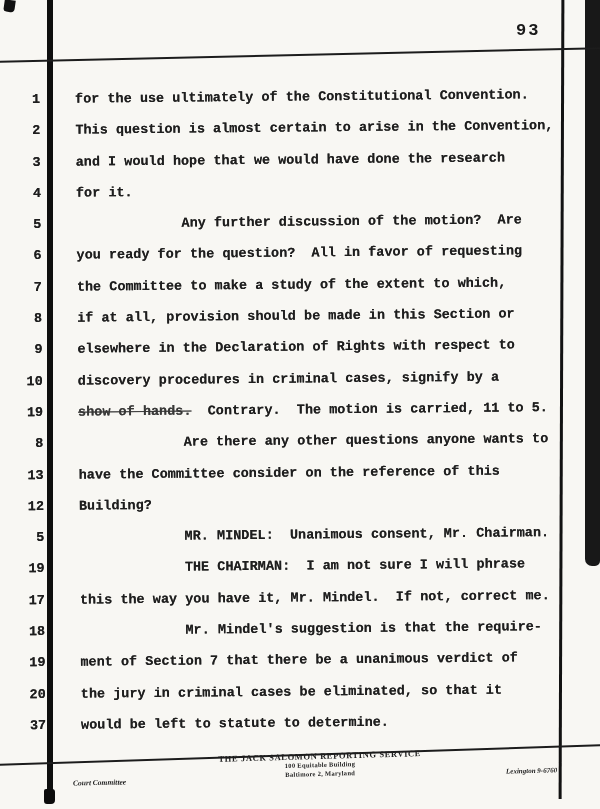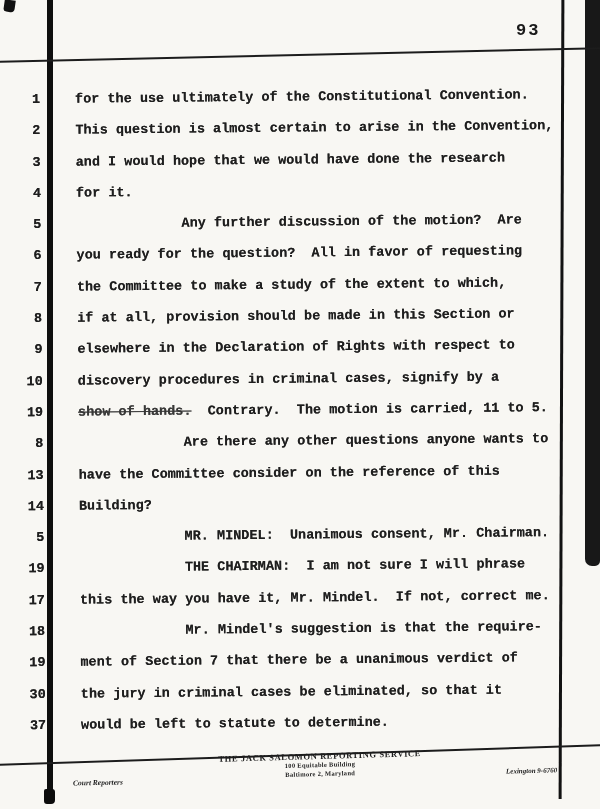--- a/index.html
+++ b/index.html
@@ -161,21 +161,21 @@
       </div>
       <div class="line-row">
         <span class="line-num">8</span>
         <span class="line-text">             Are there any other questions anyone wants to</span>
       </div>
       <div class="line-row">
         <span class="line-num">13</span>
         <span class="line-text">have the Committee consider on the reference of this</span>
       </div>
       <div class="line-row">
-        <span class="line-num">14</span>
+        <span class="line-num">12</span>
         <span class="line-text">Building?</span>
       </div>
       <div class="line-row">
         <span class="line-num">5</span>
         <span class="line-text">             MR. MINDEL:  Unanimous consent, Mr. Chairman.</span>
       </div>
       <div class="line-row">
         <span class="line-num">19</span>
         <span class="line-text">             THE CHAIRMAN:  I am not sure I will phrase</span>
       </div>
@@ -185,30 +185,30 @@
       </div>
       <div class="line-row">
         <span class="line-num">18</span>
         <span class="line-text">             Mr. Mindel's suggestion is that the require-</span>
       </div>
       <div class="line-row">
         <span class="line-num">19</span>
         <span class="line-text">ment of Section 7 that there be a unanimous verdict of</span>
       </div>
       <div class="line-row">
-        <span class="line-num">30</span>
+        <span class="line-num">20</span>
         <span class="line-text">the jury in criminal cases be eliminated, so that it</span>
       </div>
       <div class="line-row">
         <span class="line-num">37</span>
         <span class="line-text">would be left to statute to determine.</span>
       </div>
     </div>
 
   <div class="footer-center">
     <div class="footer-service">THE JACK SALOMON REPORTING SERVICE</div>
     <div class="footer-addr">100 Equitable Building</div>
     <div class="footer-addr">Baltimore 2, Maryland</div>
   </div>
-  <div class="footer-left">Court Reporters</div>
+  <div class="footer-left">Court Committee</div>
   <div class="footer-right">Lexington 9-6760</div>
 
 </div>
 
 </body></html>

